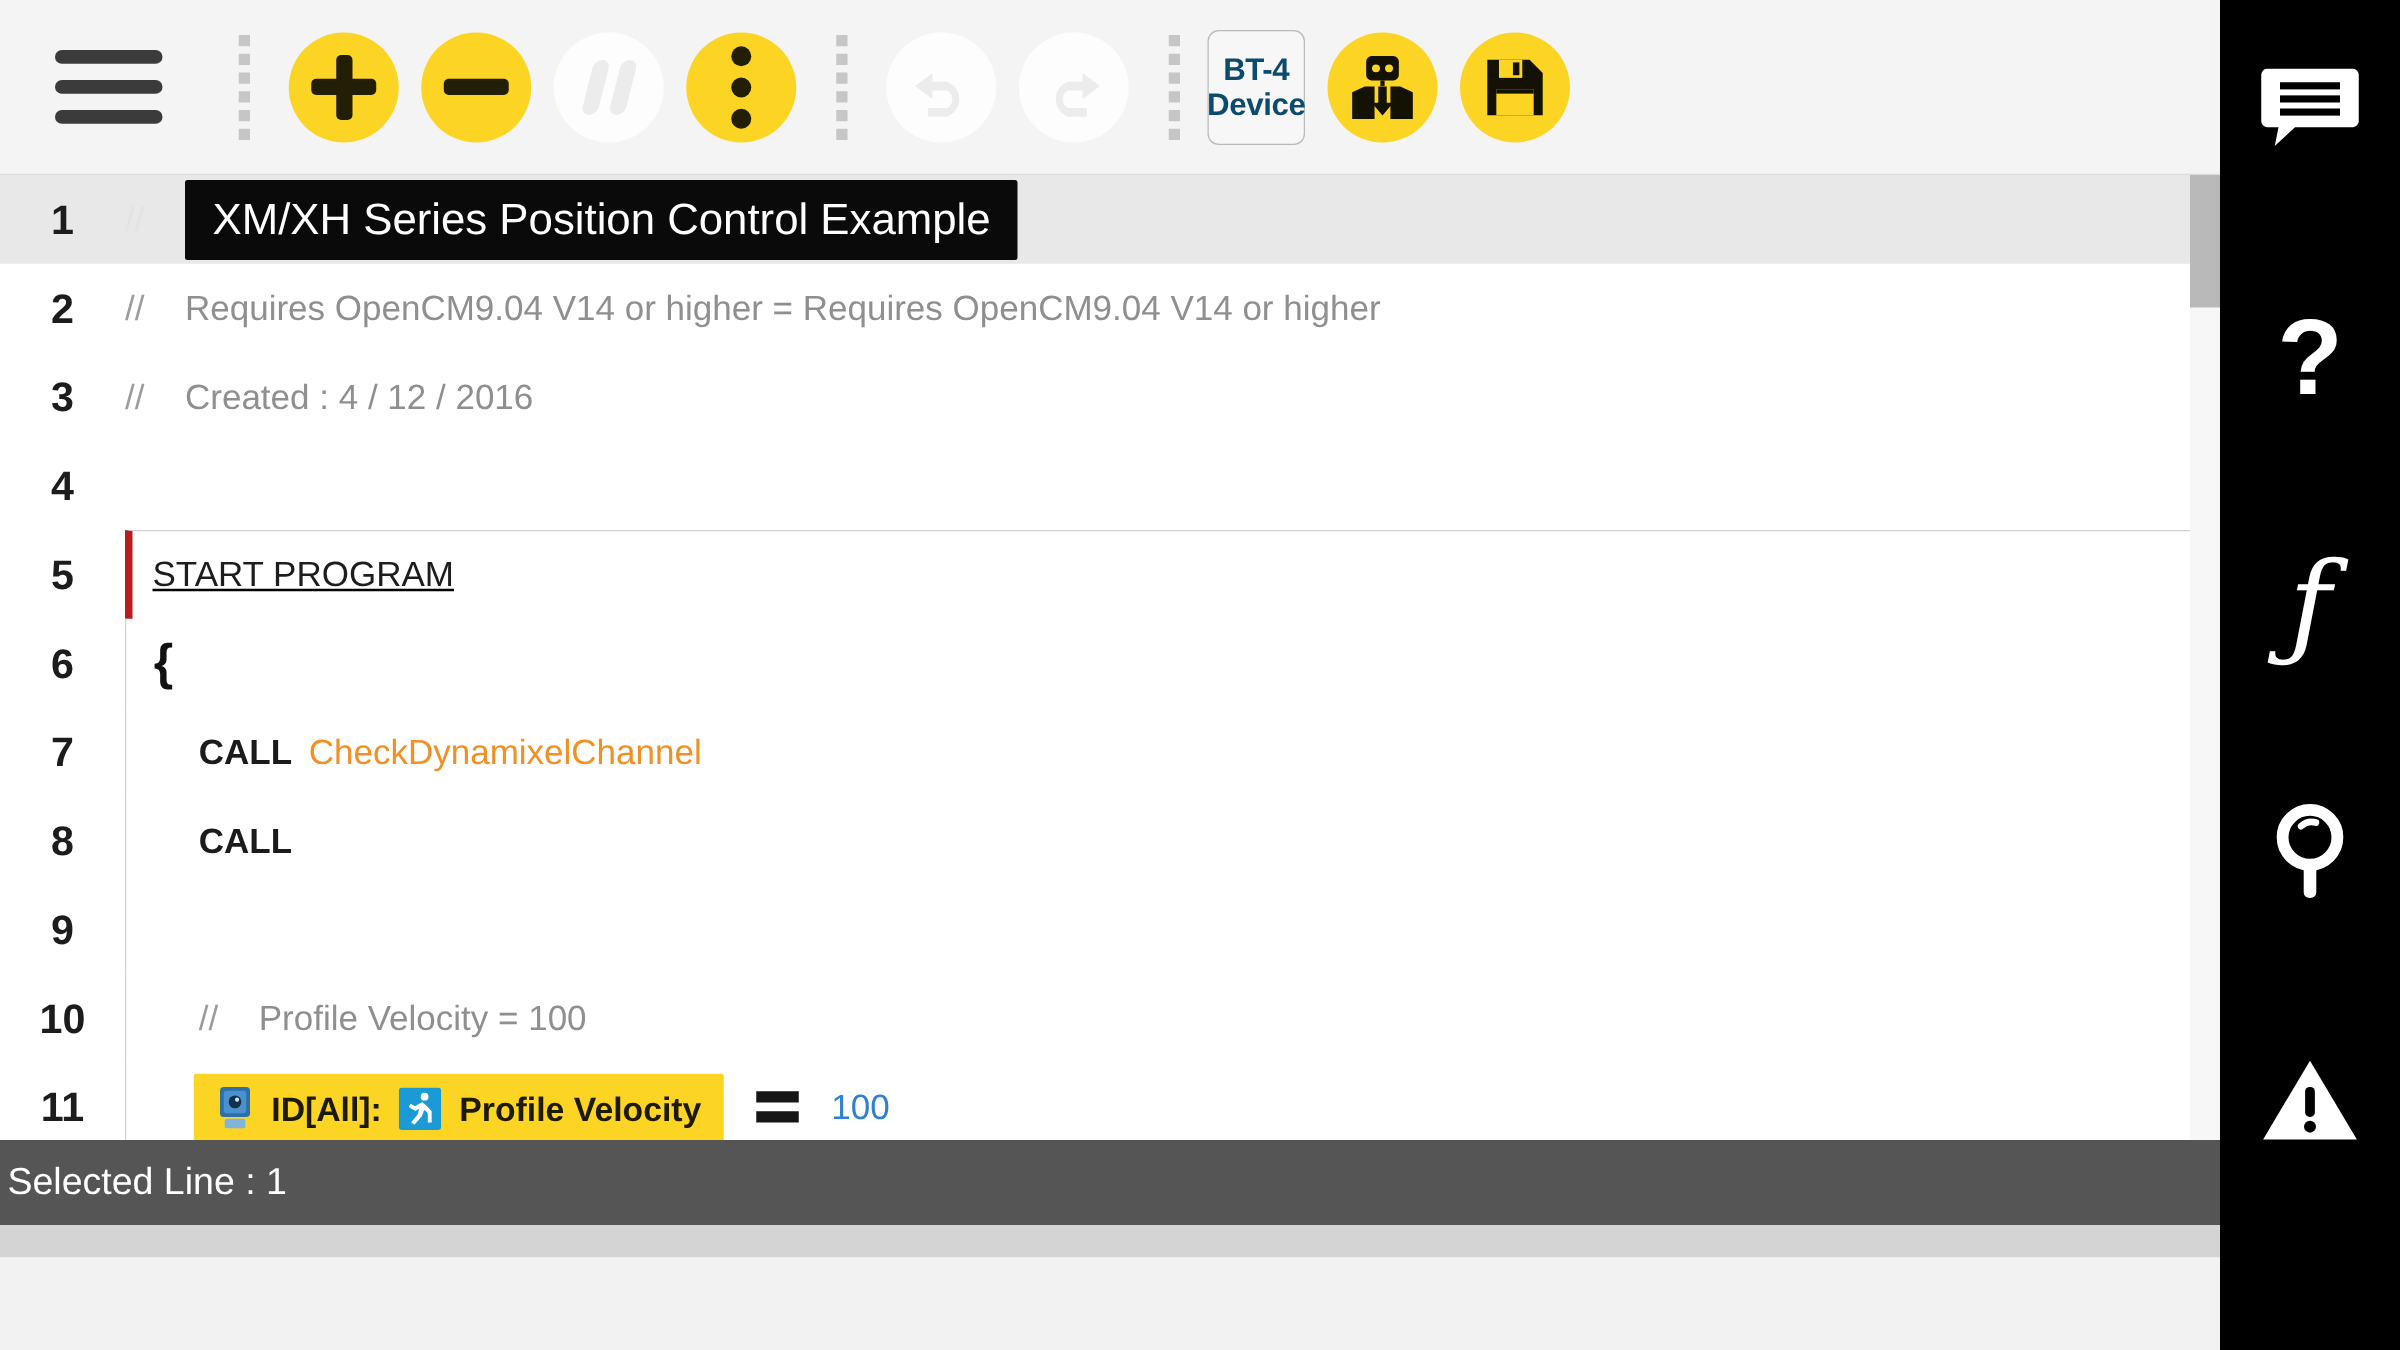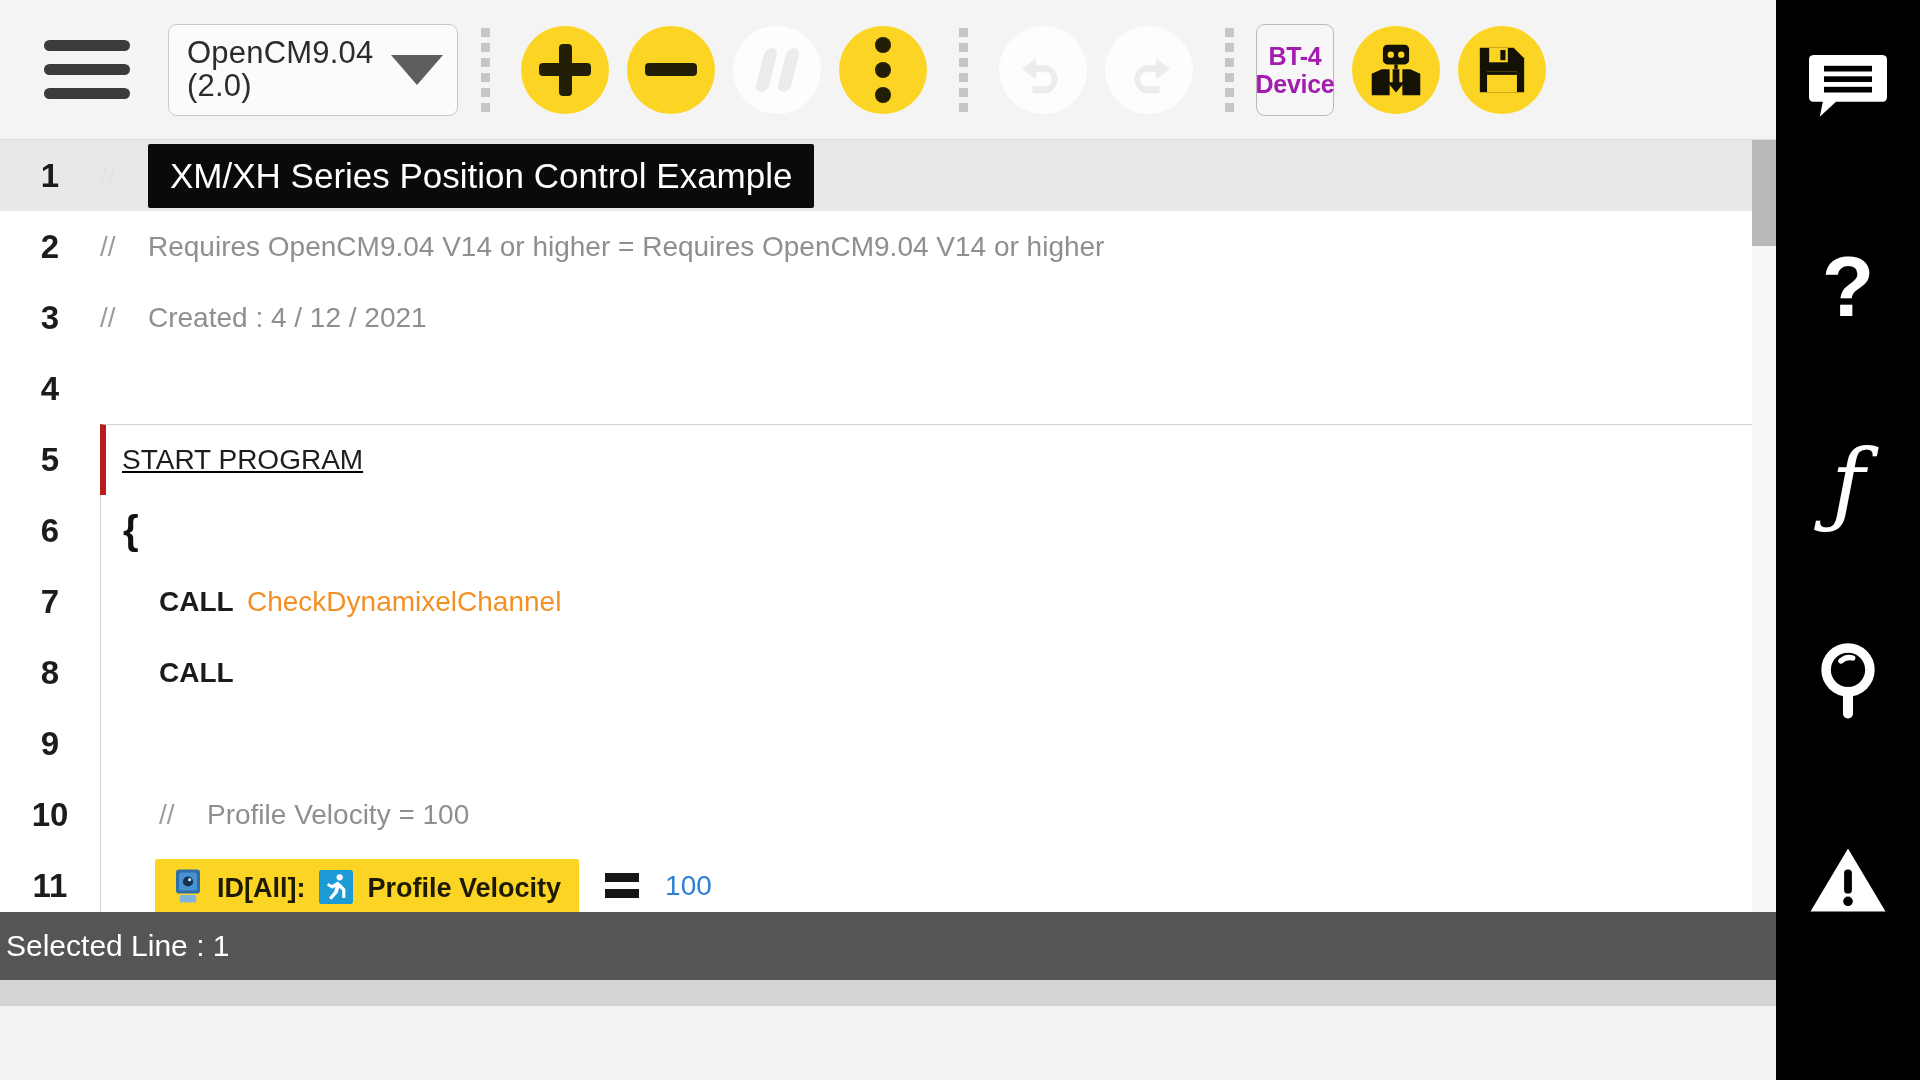--- a/index.html
+++ b/index.html
@@ -71,21 +71,21 @@
   .ic-slashes { display: flex; gap: 9px; transform: skewX(-14deg); }
   .ic-slashes i { display: block; width: 13px; height: 44px; background: #ececec; border-radius: 7px; }
 
   .ic-kebab { display: flex; flex-direction: column; gap: 9px; align-items: center; }
   .ic-kebab i { display: block; width: 16px; height: 16px; border-radius: 50%; background: #231f06; }
 
   .bt-device {
     width: 78px; height: 92px; border: 1px solid #b9b9b9; border-radius: 9px;
     background: #f7f7f7; display: flex; flex-direction: column;
     align-items: center; justify-content: center; cursor: pointer;
-    color: #a21caf; font-size: 25px; font-weight: bold; line-height: 1.12;
+    color: #0c4a6e; font-size: 25px; font-weight: bold; line-height: 1.12;
     flex: none; letter-spacing: -.3px;
   }
 
   svg { display: block; }
 
   
   .editor {
     position: absolute; top: 140px; left: 0;
     width: 1776px; height: 772px;
     background: #ffffff; overflow: hidden;
@@ -170,27 +170,20 @@
   <div class="main-col">
 
     <div class="toolbar">
 
       <div class="hamburger">
         <span></span>
         <span></span>
         <span></span>
       </div>
 
-      <div class="device-select">
-        <div class="dev-text">
-          <div>OpenCM9.04</div>
-          <div>(2.0)</div>
-        </div>
-        <div class="caret"></div>
-      </div>
 
       <div class="dotsep">
         <i></i>
           <i></i>
           <i></i>
           <i></i>
           <i></i>
           <i></i>
       </div>
 
@@ -291,21 +284,21 @@
         <div class="content">
           <span class="cmt-slash">//</span>
           <span class="cmt-text">Requires OpenCM9.04 V14 or higher = Requires OpenCM9.04 V14 or higher</span>
         </div>
       </div>
 
       <div class="code-row">
         <div class="gutter">3</div>
         <div class="content">
           <span class="cmt-slash">//</span>
-          <span class="cmt-text">Created : 4 / 12 / 2021</span>
+          <span class="cmt-text">Created : 4 / 12 / 2016</span>
         </div>
       </div>
 
       <div class="code-row">
         <div class="gutter">4</div>
         <div class="content"></div>
       </div>
 
       <div class="code-row">
         <div class="gutter">5</div>

